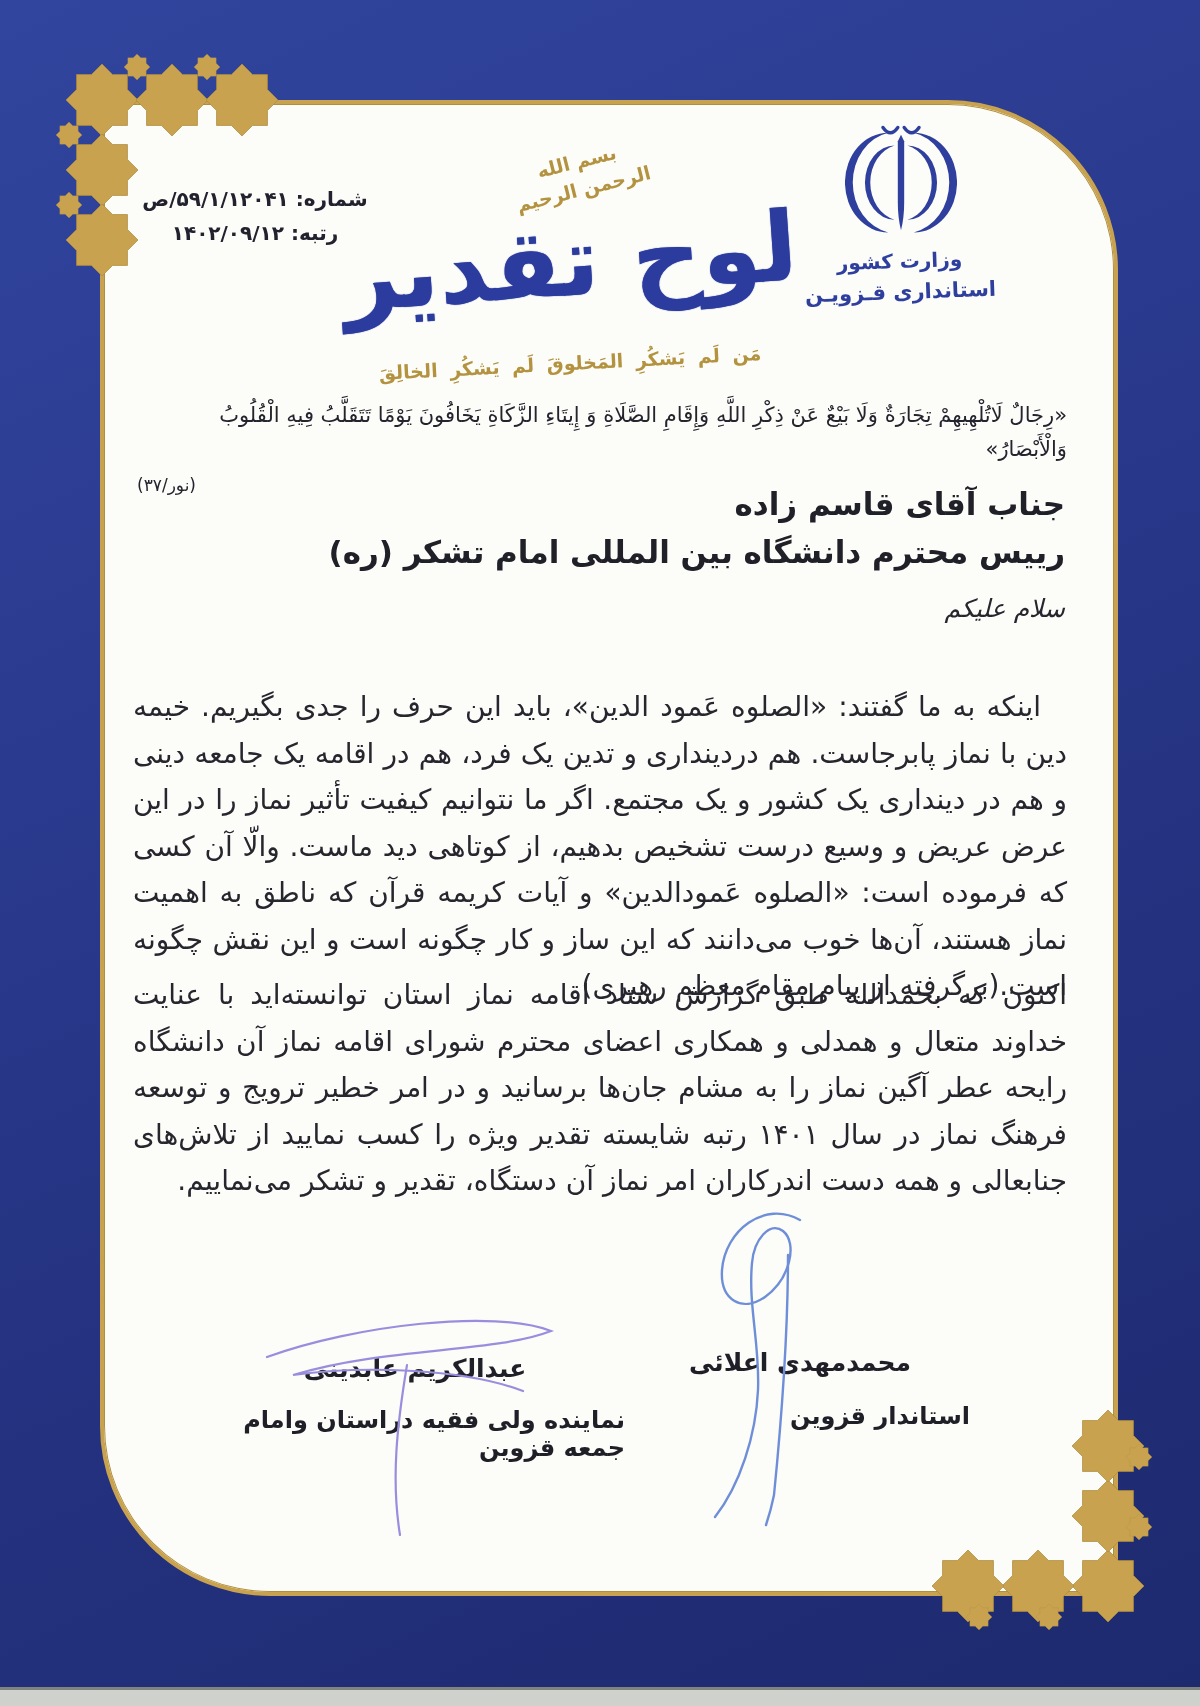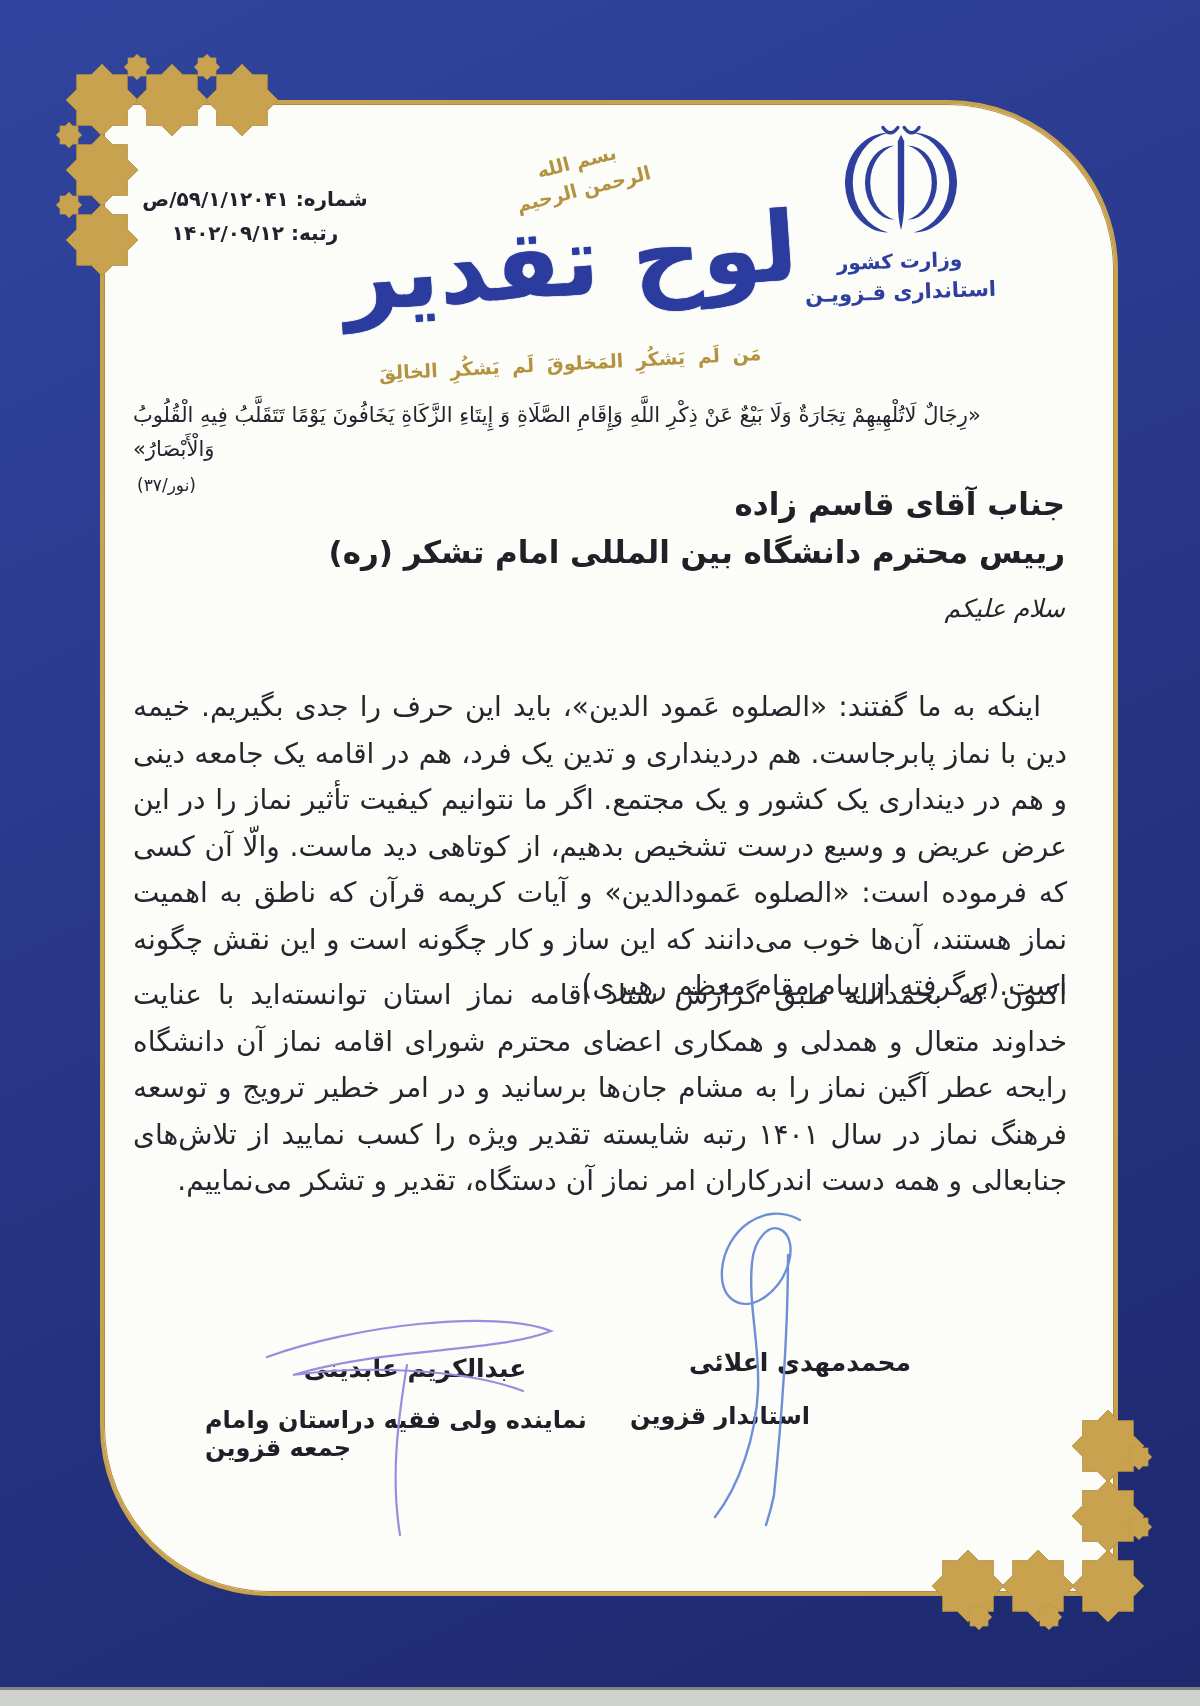--- a/index.html
+++ b/index.html
@@ -39,33 +39,33 @@
     word-spacing:6px;
   }
   .emblem-wrap{left:845px;top:120px;width:112px;height:122px;}
   .ministry{
     left:770px;top:246px;width:260px;text-align:center;direction:rtl;
     color:#2f3f9e;font-weight:bold;transform:rotate(-2deg);
   }
   .ministry .l1{font-size:20px;line-height:30px;}
   .ministry .l2{font-size:21px;line-height:32px;}
   .verse{
-    left:133px;top:398px;width:934px;text-align:left;direction:rtl;
+    left:133px;top:398px;width:934px;text-align:right;direction:rtl;
     color:#24242e;font-size:21px;line-height:34px;
   }
   .citation{left:137px;top:447px;direction:rtl;color:#24242e;font-size:17px;margin-top:28px;}
   .addressee{right:135px;text-align:right;direction:rtl;color:#202028;font-weight:bold;font-size:31px;}
   .salutation{right:135px;top:594px;text-align:right;direction:rtl;color:#26262e;font-size:25px;font-style:italic;}
   .para{
     left:133px;width:934px;direction:rtl;text-align:justify;
     color:#26262e;font-size:28px;line-height:46.5px;
   }
   .para .indent{display:inline-block;width:26px;}
   .sig-name{font-weight:bold;font-size:25px;color:#1f1f27;text-align:center;direction:rtl;}
-  .sig-title{font-weight:bold;font-size:24px;color:#1f1f27;text-align:left;direction:rtl;}
+  .sig-title{font-weight:bold;font-size:24px;color:#1f1f27;text-align:right;direction:rtl;}
   .ink{pointer-events:none;}
   .scan-strip{
     left:0;bottom:0;width:1200px;height:16px;
     background:#ced1cc;border-top:3px solid #80847f;
   }
 </style>
 </head>
 <body>
 
 <div class="canvas">

